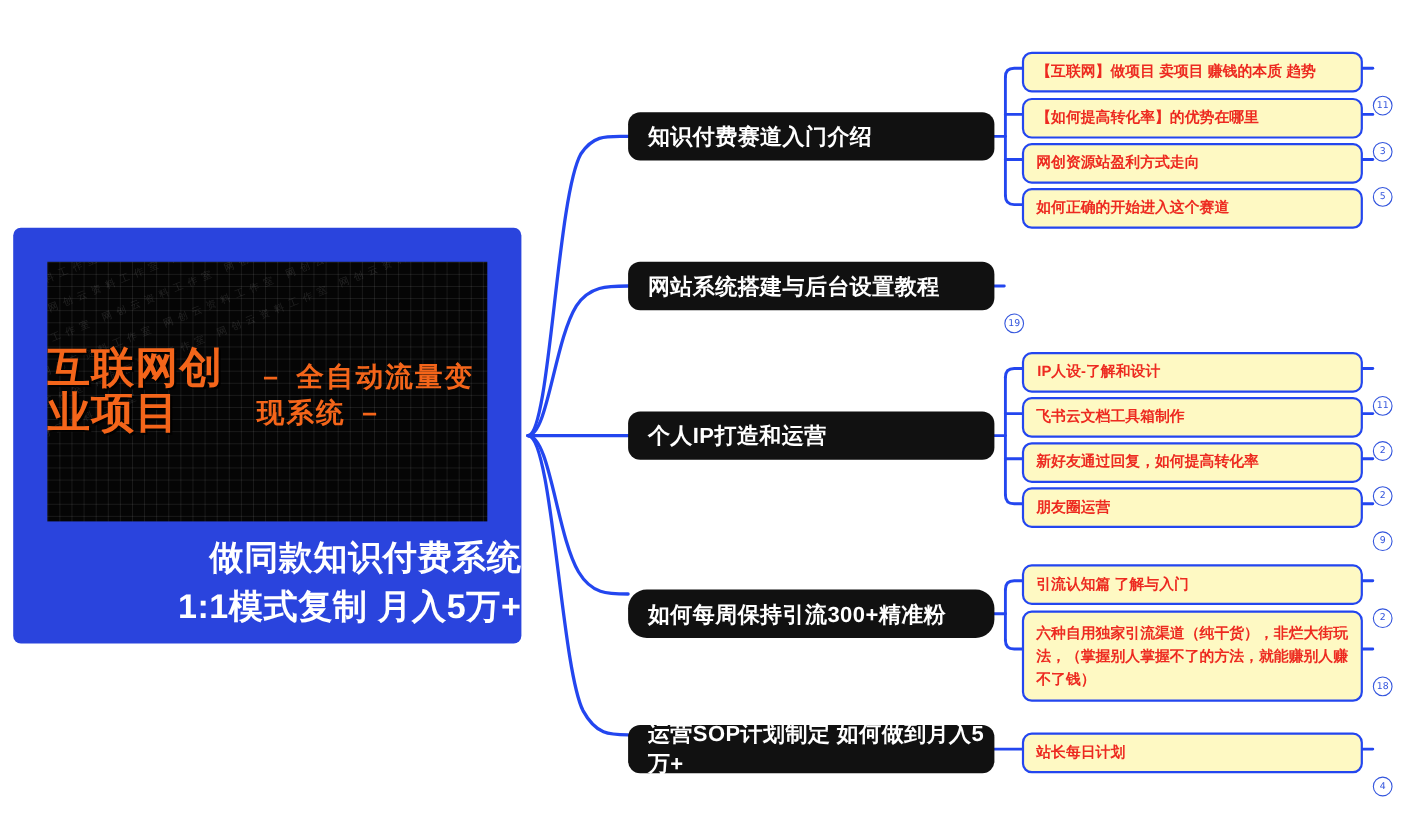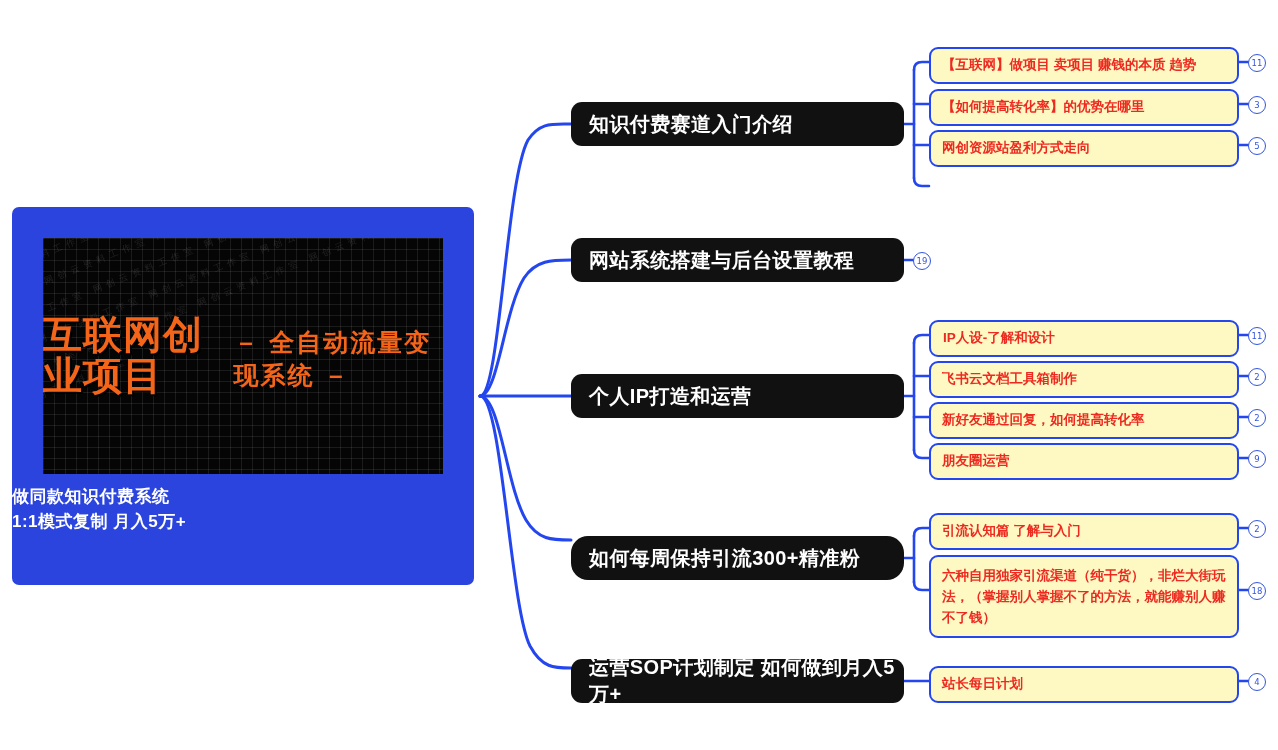--- a/index.html
+++ b/index.html
@@ -99,23 +99,23 @@
     font-size: 25px;
     font-weight: bold;
     letter-spacing: 2px;
     margin-top: 6px;
   }
   .root-caption {
     position: absolute;
     left: 0;
     right: 0;
     top: 278px;
-    text-align: left;
+    text-align: right;
     color: #ffffff;
-    font-size: 17px;
+    font-size: 31px;
     font-weight: bold;
     line-height: 1.45;
     letter-spacing: 0.5px;
   }
 
   
   .branch-node {
     position: absolute;
     background: #111111;
     border-radius: 11px;
@@ -163,20 +163,21 @@
     border: 1px solid #3355dd;
     border-radius: 50%;
     color: #3355dd;
     font-size: 8.5px;
     line-height: 1;
     display: flex;
     align-items: center;
     justify-content: center;
     background: #ffffff;
     font-family: "DejaVu Sans", sans-serif;
+    margin-top: 33px;
   }
 </style>
 </head>
 <body>
 
 <div id="canvas">
 
   <svg id="wires" viewBox="0 0 1278 750">
     <g fill="none" stroke="#2346ef" stroke-width="3" stroke-linecap="round">
 
@@ -255,20 +256,21 @@
 
   <div class="leaf-node" style="top:47px;">【互联网】做项目 卖项目 赚钱的本质 趋势</div>
   <div class="badge" style="left:1248px; top:54px;">11</div>
 
   <div class="leaf-node" style="top:89px;">【如何提高转化率】的优势在哪里</div>
   <div class="badge" style="left:1248px; top:96px;">3</div>
 
   <div class="leaf-node" style="top:130px;">网创资源站盈利方式走向</div>
   <div class="badge" style="left:1248px; top:137px;">5</div>
 
+  <div class="leaf-node" style="top:171px;">如何正确的开始进入这个赛道</div>
 
   <div class="leaf-node" style="top:320px;padding-left:12px;">IP人设-了解和设计</div>
   <div class="badge" style="left:1248px; top:327px;">11</div>
 
   <div class="leaf-node" style="top:361px;">飞书云文档工具箱制作</div>
   <div class="badge" style="left:1248px; top:368px;">2</div>
 
   <div class="leaf-node" style="top:402px;">新好友通过回复，如何提高转化率</div>
   <div class="badge" style="left:1248px; top:409px;">2</div>
 

